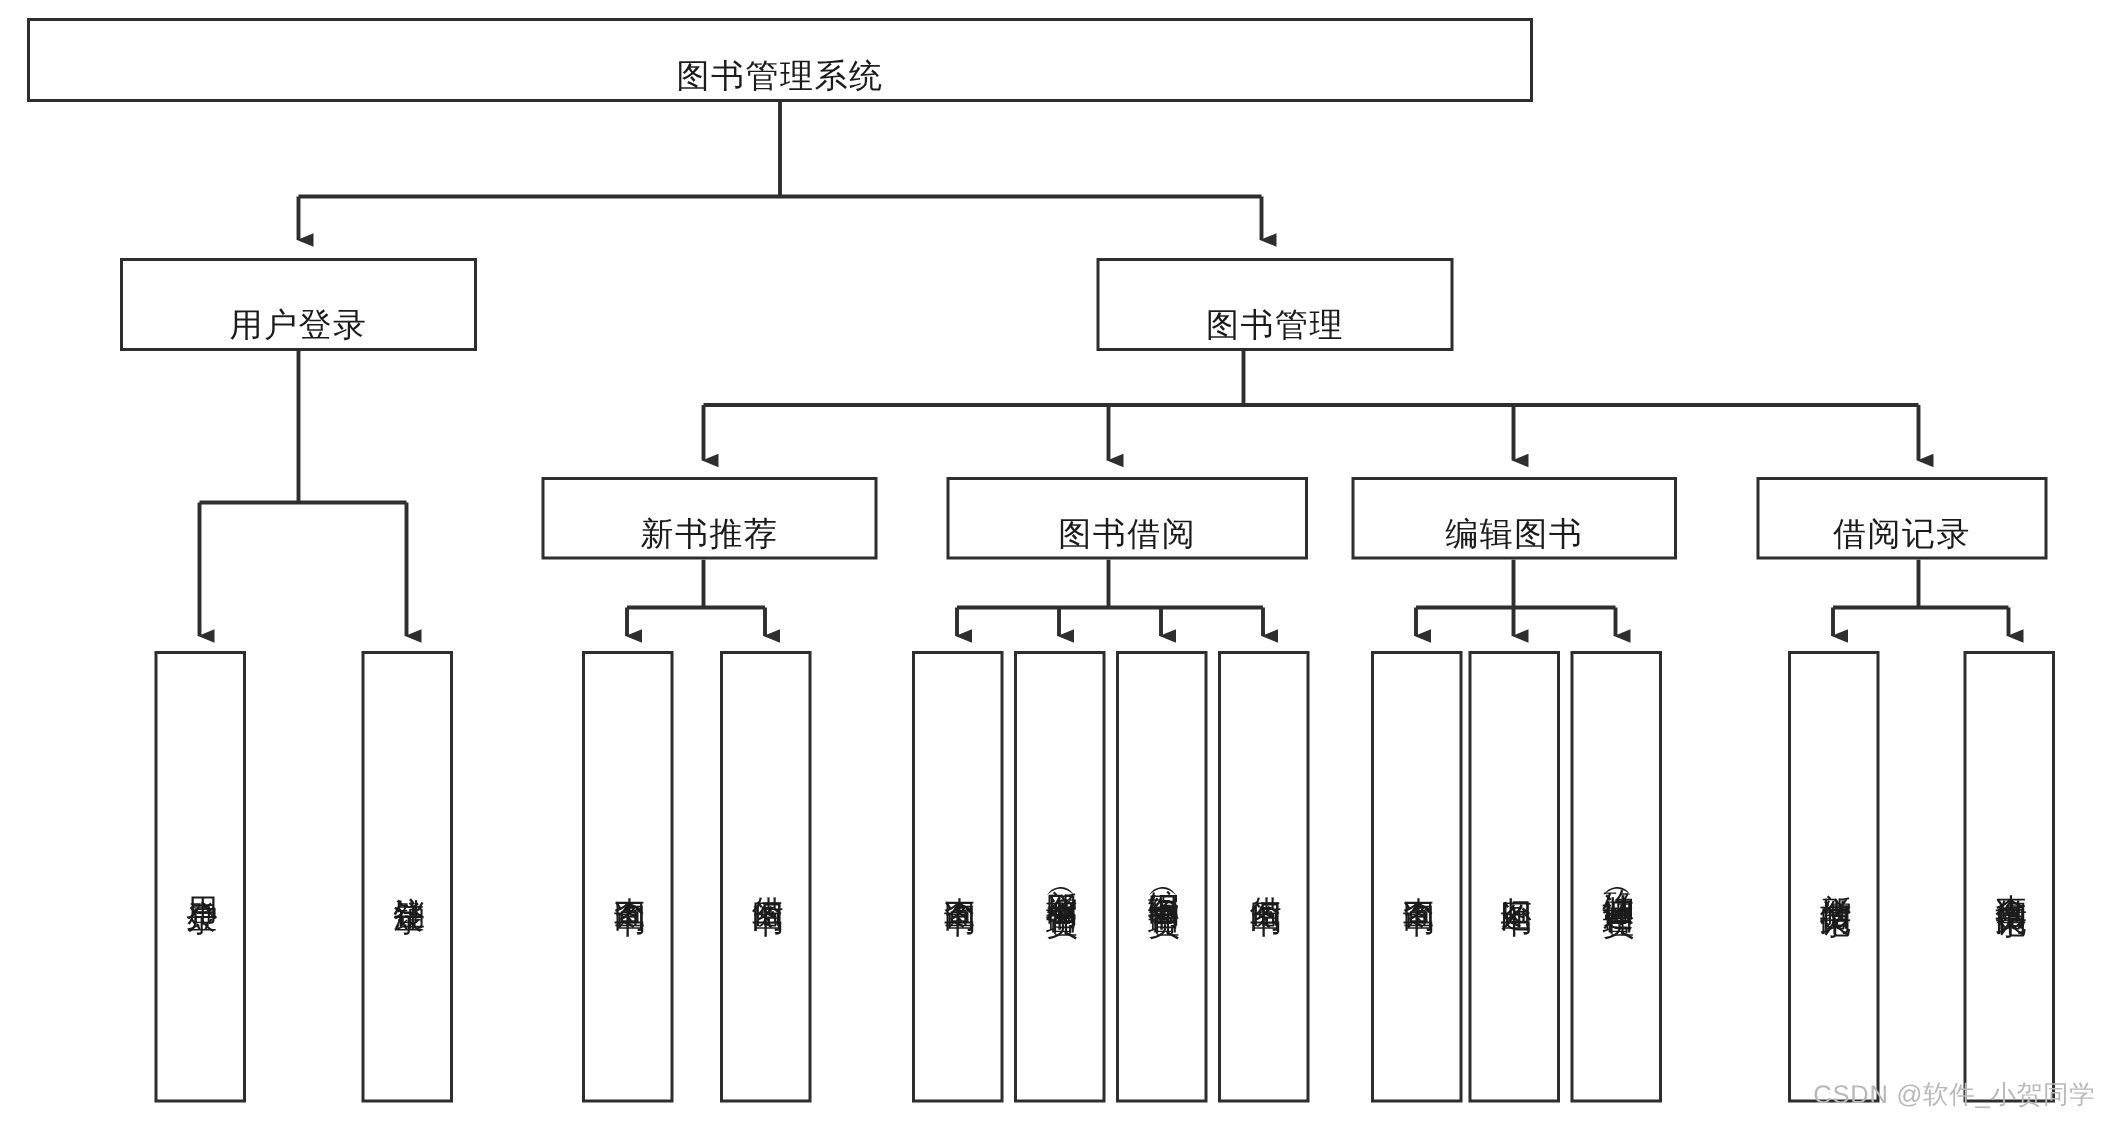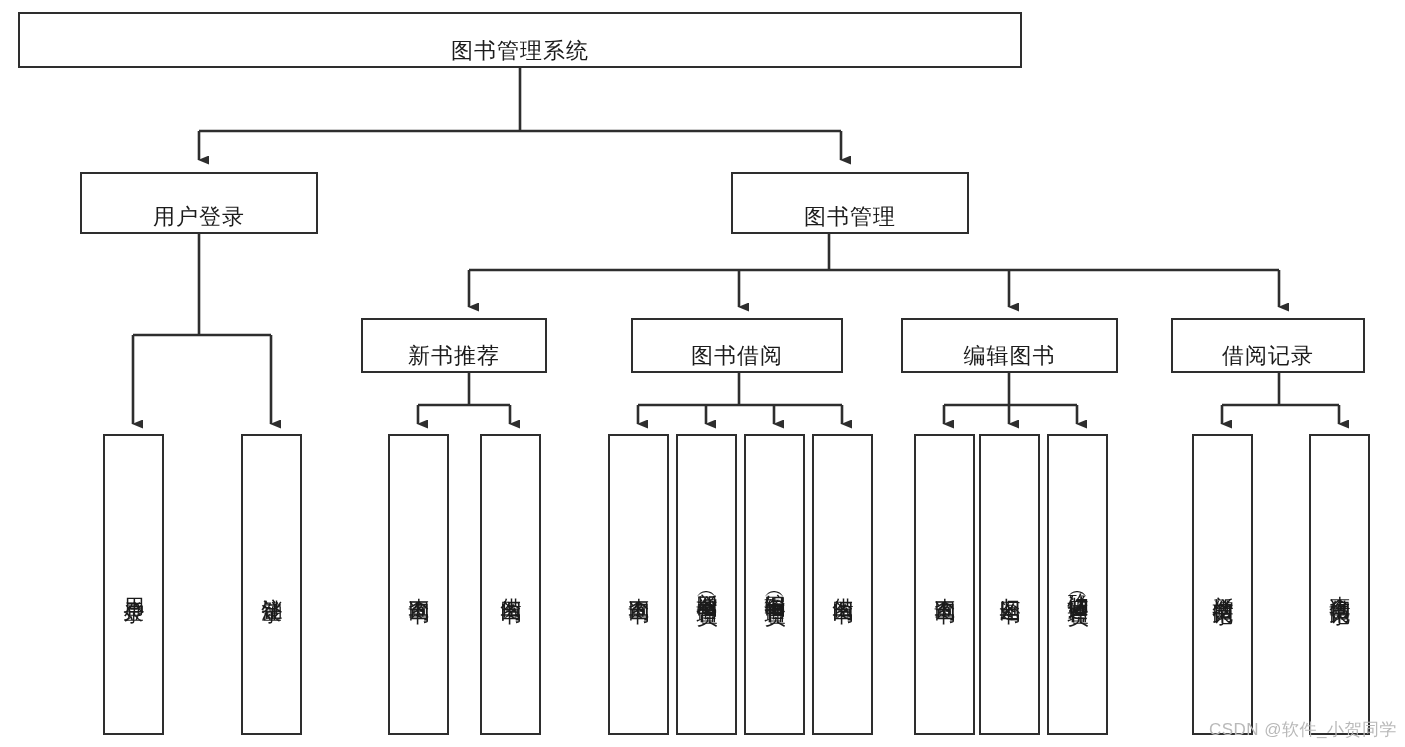--- a/index.html
+++ b/index.html
@@ -78,24 +78,24 @@
     <span>图书管理系统</span>
   </div>
 
   <div class="node h" style="left:80px;top:172px;width:238px;height:62px;">
     <span>用户登录</span>
   </div>
   <div class="node h" style="left:731px;top:172px;width:238px;height:62px;">
     <span>图书管理</span>
   </div>
 
-  <div class="node h" style="left:361px;top:318px;width:186px;height:55px;">
+  <div class="node h" style="left:361px;top:318px;width:224px;height:55px;">
     <span>新书推荐</span>
   </div>
-  <div class="node h" style="left:631px;top:318px;width:212px;height:55px;">
+  <div class="node h" style="left:631px;top:318px;width:241px;height:55px;">
     <span>图书借阅</span>
   </div>
   <div class="node h" style="left:901px;top:318px;width:217px;height:55px;">
     <span>编辑图书</span>
   </div>
   <div class="node h" style="left:1171px;top:318px;width:194px;height:55px;">
     <span>借阅记录</span>
   </div>
 
   <div class="node v" style="left:103px;top:434px;width:61px;height:301px;">

